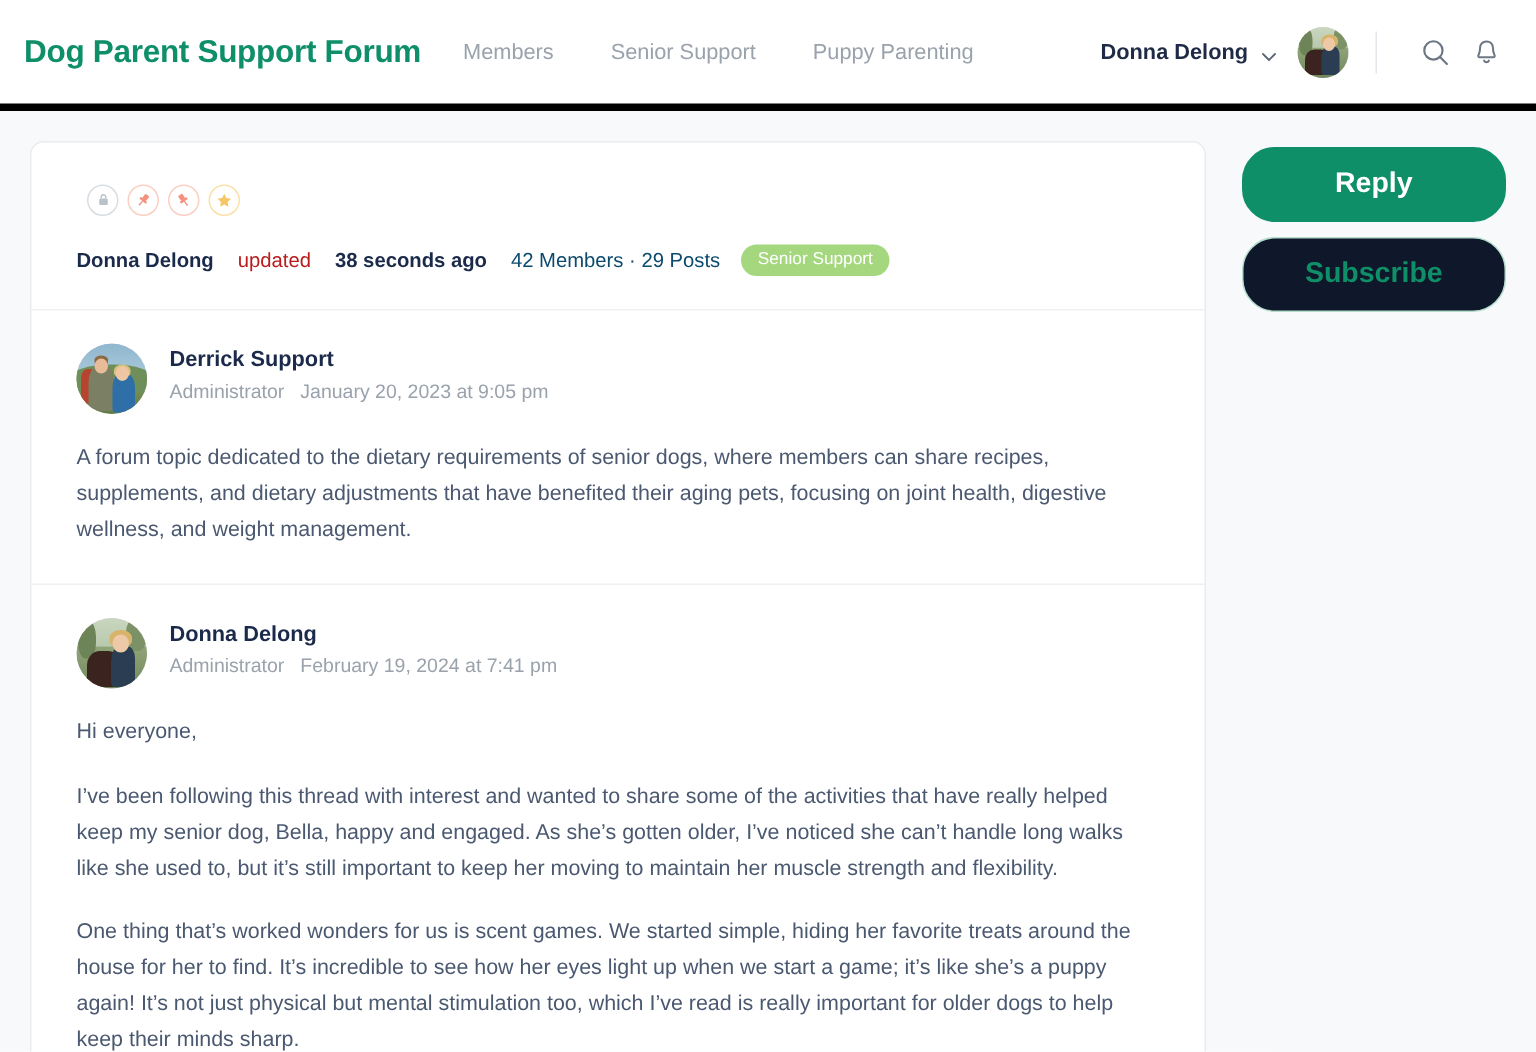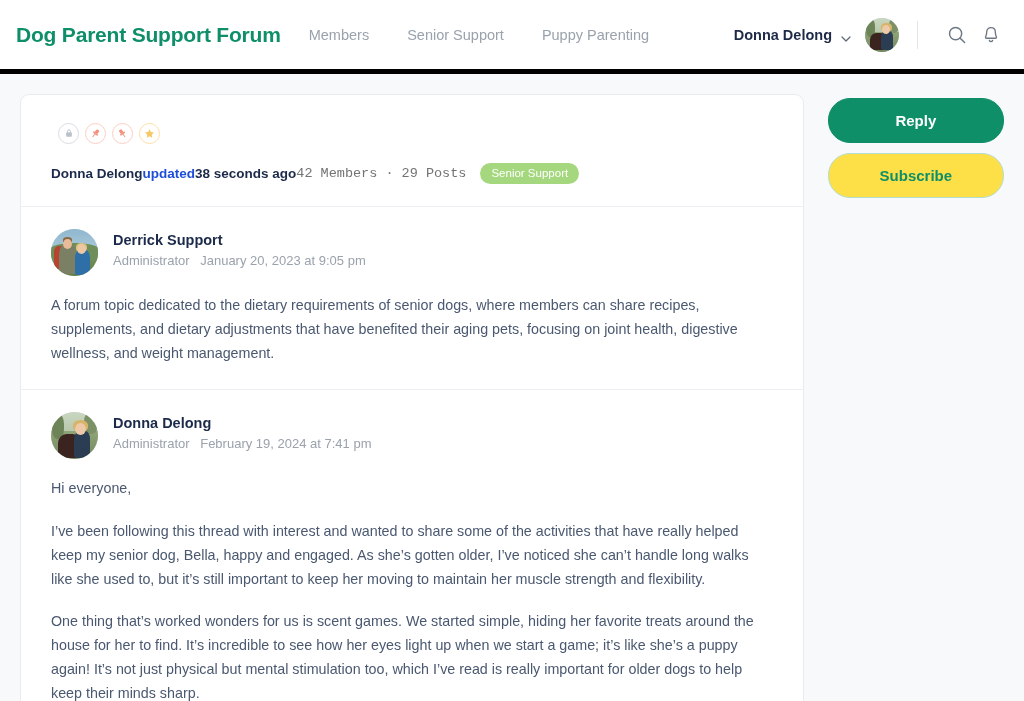--- a/index.html
+++ b/index.html
@@ -94,23 +94,23 @@
   .b-lock  { border-color: #d8dde3; }
   .b-pin   { border-color: #fbcfc4; }
   .b-star  { border-color: #fbe0a8; }
 
   .topic-meta {
     margin-top: 16px;
     display: flex; align-items: center;
     font-size: 13.5px; flex-wrap: wrap;
   }
   .meta-author { color: #1b2a4a; font-weight: bold; }
-  .meta-updated { color: #1d4ed8; margin: 0 0; font-weight: bold; }
+  .meta-updated { color: #b91c1c; margin: 0 16px; }
   .meta-time { color: #1b2a4a; font-weight: bold; }
-  .meta-counts { color: #737373; margin-left: 0; font-family: Liberation Mono, monospace; }
+  .meta-counts { color: #0c4a6e; margin-left: 16px; }
   .tag-pill {
     margin-left: 14px;
     background: #a5d87e; color: #ffffff;
     font-size: 11.5px;
     padding: 4px 11px 5px 11px;
     border-radius: 11px; white-space: nowrap;
   }
 
   .hr { height: 1px; background: #edf0f2; width: 100%; }
 
@@ -132,30 +132,30 @@
     font-size: 14.3px; line-height: 1.68;
     color: #4a5870;
   }
   .post-body p + p { margin-top: 18px; }
 
   
   .side { width: 177px; padding-top: 4px; }
   .btn {
     display: block; width: 100%;
     text-align: center;
-    font-size: 15px; font-weight: bold;
+    font-size: 19px; font-weight: bold;
     border-radius: 22px;
     padding: 13px 0;
     cursor: pointer;
   }
   .btn-primary {
     background: #0e8f68; color: #ffffff; border: 1px solid #0e8f68;
   }
   .btn-outline {
-    background: #fde047; color: #0e8f68;
+    background: #0f172a; color: #0e8f68;
     border: 1.4px solid #b5ddcd; margin-top: 10px;
   }
 
   
   .ph { position: absolute; }
   
   .hk-sky { inset: 0; background: linear-gradient(#8fb7cf 0%, #a8c7d8 42%, #7f9a63 43%, #5f7c42 100%); }
   .hk-hill { left: -10%; top: 28%; width: 120%; height: 40%; background: #6f8f5a; border-radius: 50% 50% 0 0; }
   .hk-pack { left: 6%; top: 36%; width: 34%; height: 48%; background: #b8432f; border-radius: 28% 28% 18% 18%; }
   .hk-m1 { left: 18%; top: 30%; width: 36%; height: 64%; background: #7b7f63; border-radius: 36% 36% 12% 12%; }

